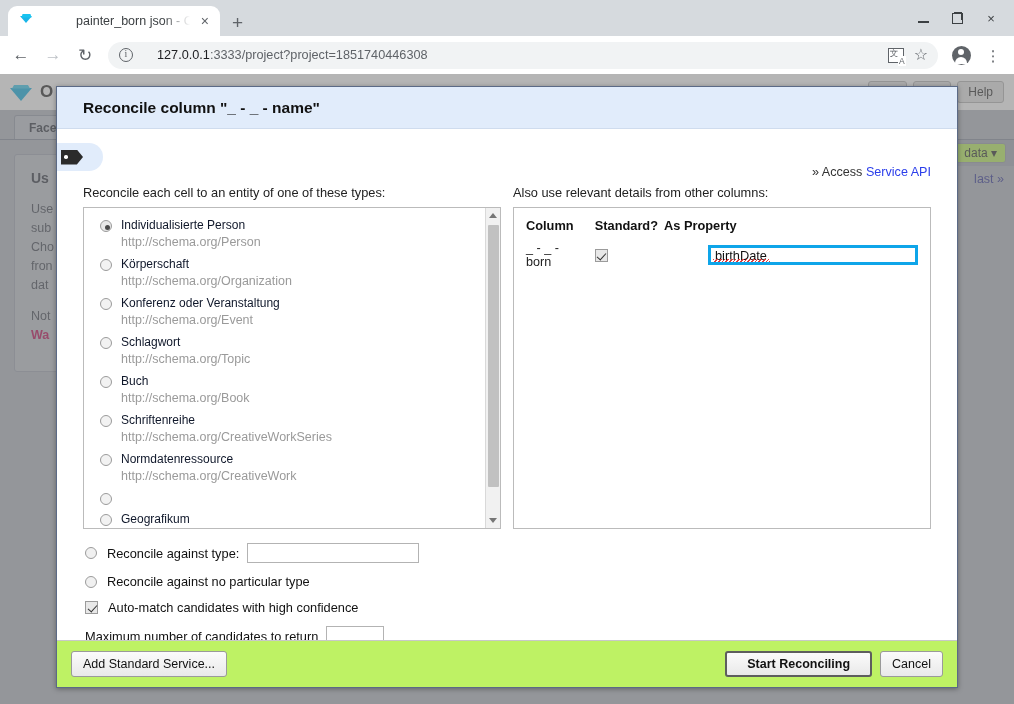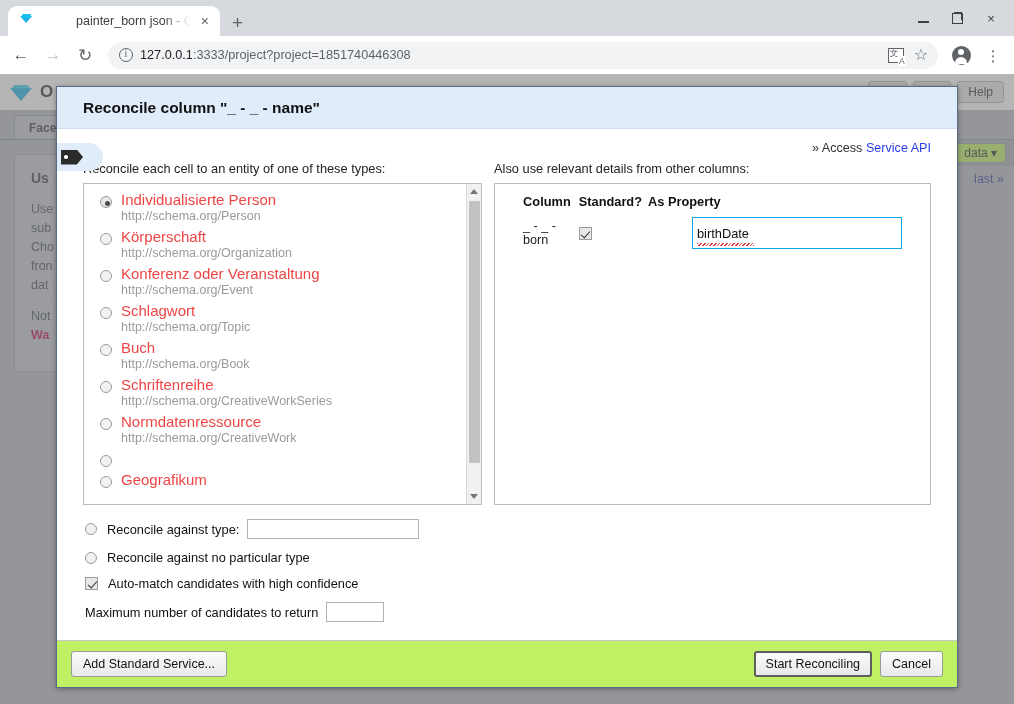--- a/index.html
+++ b/index.html
@@ -69,21 +69,21 @@
     height: 38px; background: #fff; display: flex; align-items: center;
     padding: 0 6px; gap: 2px;
   }
   .navbtn {
     width: 30px; height: 30px; display: flex; align-items: center; justify-content: center;
     color: #5f6368; font-size: 17px; border-radius: 50%; cursor: pointer; flex: 0 0 auto;
   }
   .navbtn.disabled { color: #bdc1c6; }
   .omnibox {
     flex: 1; height: 27px; background: #f1f3f4; border-radius: 14px;
-    display: flex; align-items: center; padding: 0 10px 0 11px; gap: 7px;
+    display: flex; align-items: center; padding: 0 10px 0 11px; gap: 24px;
     margin: 0 6px; font-size: 12.7px; color: #202124;
   }
   .info-circle {
     width: 14px; height: 14px; border-radius: 50%; border: 1.3px solid #5f6368;
     position: relative; flex: 0 0 14px;
   }
   .info-circle::after {
     content: "i"; position: absolute; left: 0; right: 0; top: -1.5px; text-align: center;
     font-size: 10px; font-family: "Liberation Serif", serif; color: #5f6368;
   }
@@ -198,21 +198,21 @@
   }
   .tagshape {
     width: 22px; height: 15px; background: #2b2b2b; position: relative;
     clip-path: polygon(0 0, 72% 0, 100% 50%, 72% 100%, 0 100%);
   }
   .tagshape::after {
     content: ""; position: absolute; width: 3.5px; height: 3.5px; border-radius: 50%;
     background: #fff; left: 3px; top: 5.5px;
   }
   .access-row {
-    text-align: right; font-size: 12.6px; color: #333; padding: 12px 0 6px;
+    text-align: right; font-size: 12.6px; color: #333; padding: 12px 0 6px; margin-top: 24px;
   }
   .access-row a { color: #2b3eea; text-decoration: none; }
   .panes { display: flex; gap: 12px; }
   .pane { flex: 1; }
   .pane-label { font-size: 12.8px; color: #222; margin-bottom: 7px; }
 
   .typelist {
     height: 322px; border: 1px solid #bbb; background: #fff;
     position: relative; overflow: hidden;
   }
@@ -221,40 +221,40 @@
   .type-radio {
     width: 12px; height: 12px; border-radius: 50%; border: 1px solid #9b9b9b;
     background: #f2f2f2; margin: 4px 9px 0 0; flex: 0 0 12px; position: relative;
   }
   .type-radio.checked { background: #e8e8e8; }
   .type-radio.checked::after {
     content: ""; position: absolute; width: 5px; height: 5px; border-radius: 50%;
     background: #4a4a4a; left: 3.5px; top: 3.5px;
   }
   .type-texts { line-height: 15px; }
-  .type-name { font-size: 15px; color: #ef4444; }
+  .type-name { font-size: 12px; color: #0f172a; }
   .type-uri { font-size: 12.5px; color: #9a9a9a; }
   .tl-scrollbar {
     position: absolute; right: 0; top: 0; width: 15px; height: 100%;
     background: #f1f1f1; border-left: 1px solid #d9d9d9;
   }
   .tl-arrow { height: 15px; display: flex; align-items: center; justify-content: center; }
   .tl-arrow i {
     display: block; width: 0; height: 0;
     border-left: 4px solid transparent; border-right: 4px solid transparent;
   }
   .tl-arrow.up i { border-bottom: 5px solid #767676; }
   .tl-arrow.down i { border-top: 5px solid #767676; }
   .tl-thumb {
     position: absolute; top: 17px; left: 2px; width: 11px; height: 262px;
     background: #c1c1c1; border-radius: 1px;
   }
 
   .detailbox {
-    height: 322px; border: 1px solid #bbb; background: #fff; padding: 10px 28px;
+    height: 322px; border: 1px solid #bbb; background: #fff; padding: 10px 12px;
   }
   .dtable { width: 100%; border-collapse: collapse; }
   .dtable th {
     font-size: 12.8px; font-weight: bold; color: #111; text-align: left;
     padding: 0 0 6px 0; white-space: nowrap;
   }
   .dtable th.c2 { padding-left: 8px; }
   .dtable th.c3 { padding-left: 6px; }
   .dtable td { font-size: 12.6px; color: #222; vertical-align: middle; padding: 2px 0; }
   .dtable td.c2 { padding-left: 8px; }
@@ -262,21 +262,21 @@
   .cbx {
     width: 13px; height: 13px; border: 1px solid #9b9b9b; background: #e8e8e8;
     display: inline-block; position: relative; vertical-align: middle;
   }
   .cbx.checked::after {
     content: ""; position: absolute; left: 3.5px; top: 0.5px;
     width: 4px; height: 8px; border: solid #333; border-width: 0 1.8px 1.8px 0;
     transform: rotate(42deg);
   }
   .prop-input {
-    width: 210px; height: 32px; border: 1px solid #0ea5e9; background: #fff;
+    width: 210px; height: 20px; border: 3px solid #0ea5e9; background: #fff;
     font-size: 12.8px; font-family: "Liberation Sans", sans-serif; color: #111;
     padding: 0 4px; outline: none;
   }
   .prop-wrap { position: relative; display: inline-block; }
   .squiggle {
     position: absolute; left: 5px; bottom: 3px; height: 3px; width: 57px;
     background-image: repeating-linear-gradient(135deg, #e23b3b 0 1.2px, transparent 1.2px 2.6px);
     pointer-events: none;
   }
 
@@ -303,21 +303,21 @@
   .dlg-footer {
     background: #bef264; border-top: 1px solid #c8c8c8;
     padding: 10px 14px; display: flex; align-items: center;
   }
   .btn {
     background: linear-gradient(#fbfbfb, #e9e9e9);
     border: 1px solid #9a9a9a; border-radius: 3px;
     font-size: 12.5px; font-family: "Liberation Sans", sans-serif;
     color: #111; padding: 5px 11px; cursor: pointer;
   }
-  .btn.default { border: 2px solid #5e5e5e; padding: 4px 10px; font-weight: normal; }
+  .btn.default { border: 2px solid #5e5e5e; padding: 4px 20px; font-weight: bold; }
   .footer-right { margin-left: auto; display: flex; gap: 8px; align-items: center; }
 </style>
 </head>
 <body>
 
 <div class="browser">
 
   <div class="tabstrip">
     <div class="tab">
       <span class="tab-favicon"></span>

